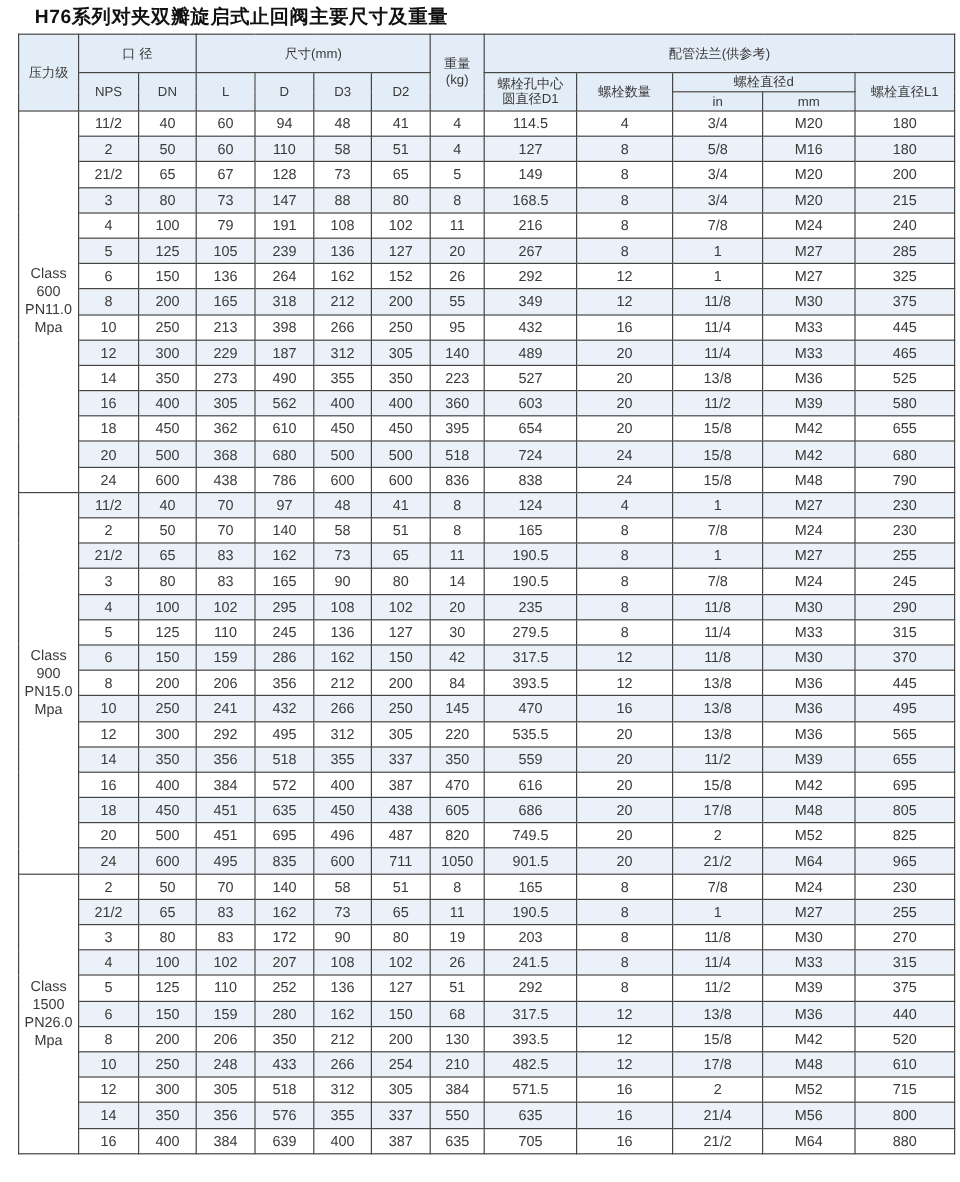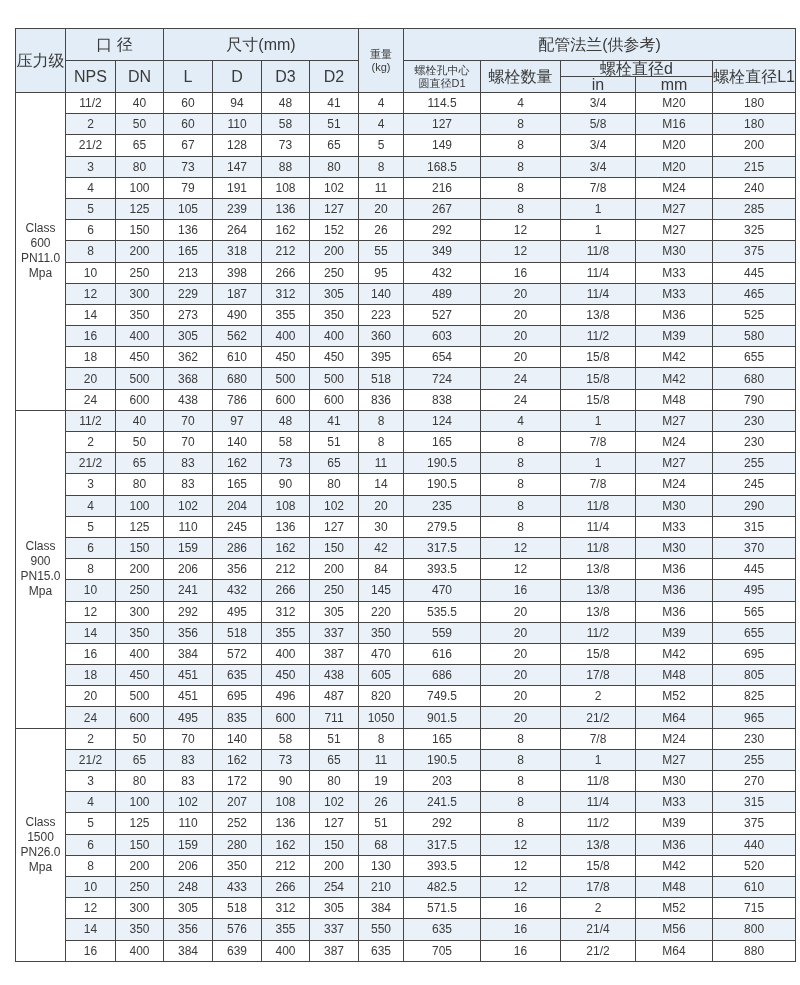--- a/index.html
+++ b/index.html
@@ -2,33 +2,34 @@
 <html><head>
 <meta charset="utf-8">
 <style>
   * { margin: 0; padding: 0; box-sizing: border-box; }
   html, body { background: #ffffff; }
   body { font-family: "Liberation Sans", "DejaVu Sans", sans-serif; }
   .page { position: relative; width: 800px; height: 985px; background: #fff; overflow: hidden; }
   .title { position: absolute; top: 4px; left: 29px; font-size: 16px; font-weight: bold; color: #111; letter-spacing: 0.5px; }
   table.spec { position: absolute; top: 28px; left: 15px; width: 780px; border-collapse: collapse; table-layout: fixed; }
   table.spec th, table.spec td { border: 1px solid #454545; text-align: center; vertical-align: middle; color: #3a3a3a; font-weight: normal; overflow: hidden; }
-  thead th { background: #e3edf7; font-size: 16px; padding: 0; line-height: 14px; }
+  thead th { background: #e3edf7; font-size: 11px; padding: 0; line-height: 14px; }
   thead tr.h1 { height: 32px; }
   thead tr.h2 { height: 16px; }
   thead tr.h3 { height: 16px; }
   thead th.twoline { font-size: 11px; line-height: 13px; }
   tbody td { font-size: 12px; height: 21.2px; background: #ffffff; padding: 0 2px; }
   tbody tr.stripe td { background: #eaf1f8; }
   tbody td.pclass { background: #ffffff !important; white-space: pre-line; line-height: 15px; font-size: 12px; }
 </style>
 </head>
 <body>
 
 <div class="page">
+  <div class="title">H76系列对夹双瓣旋启式止回阀主要尺寸及重量</div>
 
   <table class="spec">
     <colgroup>
       <col style="width:50px">
         <col style="width:50px">
         <col style="width:48px">
       <col style="width:49px">
         <col style="width:49px">
         <col style="width:48px">
         <col style="width:49px">
@@ -336,21 +337,21 @@
           <td>190.5</td>
           <td>8</td>
           <td>7/8</td>
           <td>M24</td>
           <td>245</td>
         </tr>
         <tr class="stripe">
           <td>4</td>
           <td>100</td>
           <td>102</td>
-          <td>204</td>
+          <td>295</td>
           <td>108</td>
           <td>102</td>
           <td>20</td>
           <td>235</td>
           <td>8</td>
           <td>11/8</td>
           <td>M30</td>
           <td>290</td>
         </tr>
         <tr>

